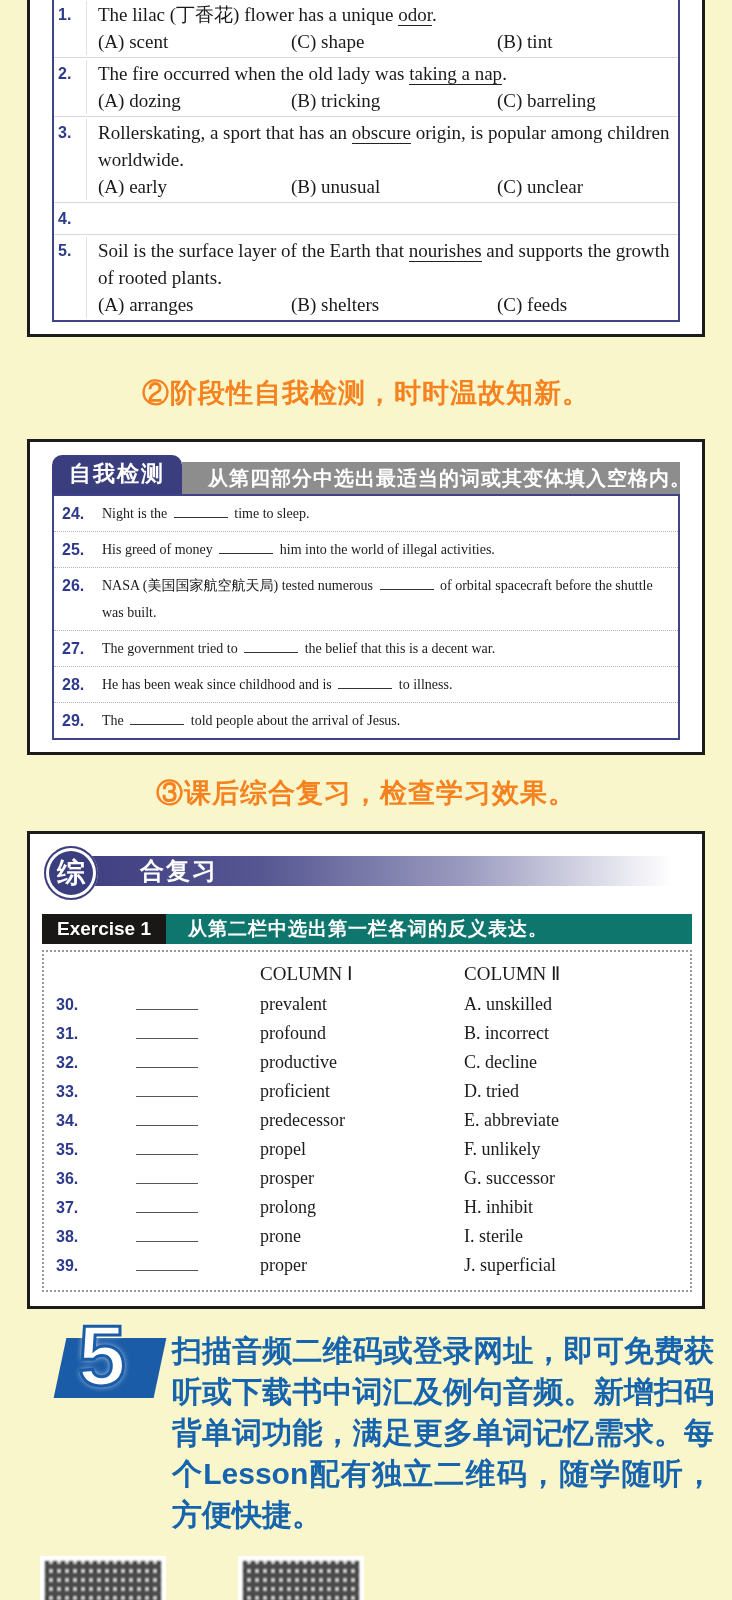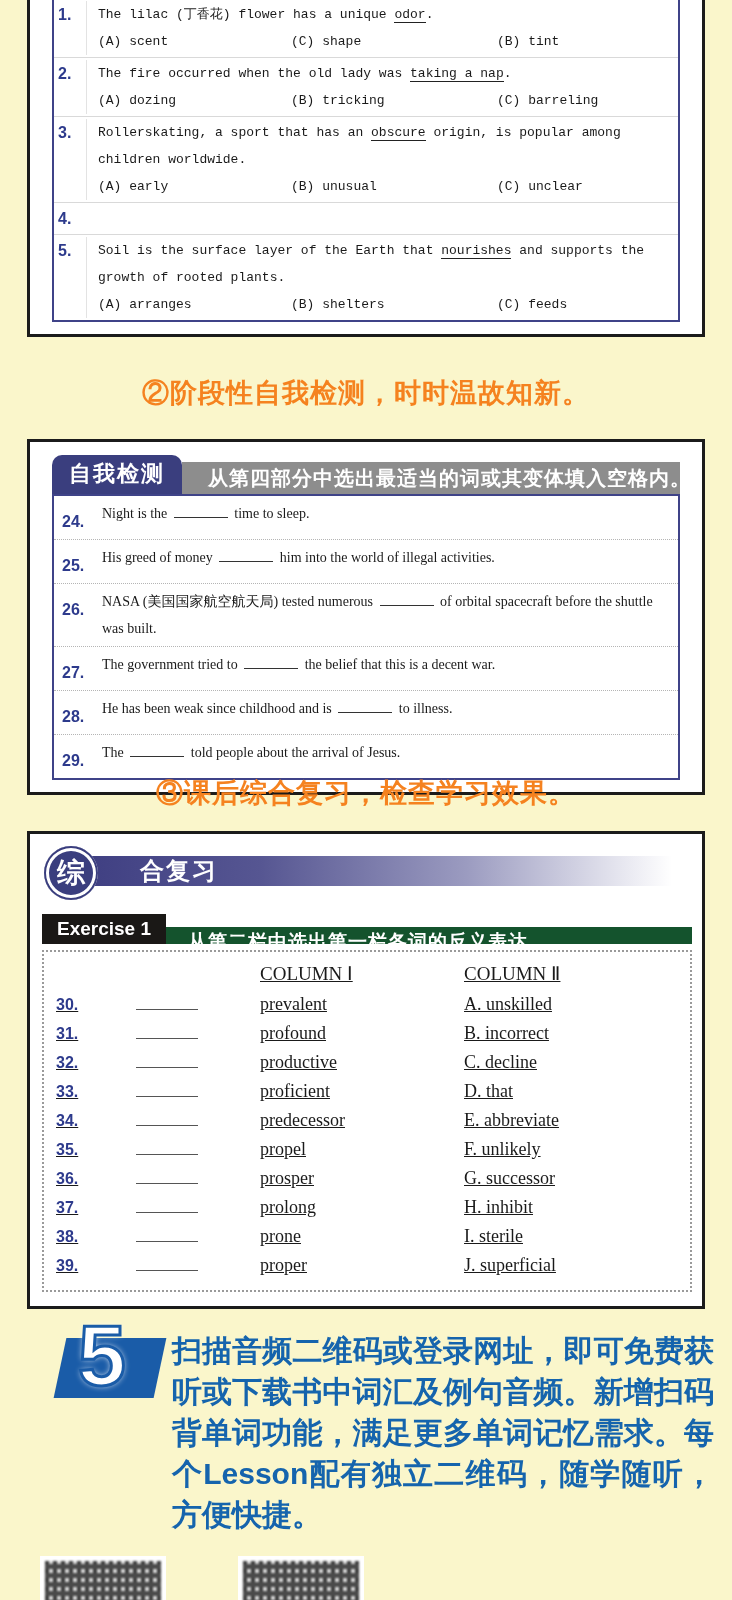--- a/index.html
+++ b/index.html
@@ -6,60 +6,60 @@
   .page{position:relative;width:732px;height:1600px;background:#FAF6CB;overflow:hidden;
         font-family:"Liberation Serif",serif;color:#1a1a1a;}
   .panel{position:absolute;left:27px;width:678px;background:#fff;border:3px solid #1b1b1b;box-sizing:border-box;}
   .inner{border:2px solid #3F4388;}
 
   
   #panel-quiz{top:-26px;padding:20px 22px 12px 22px;}
   .q{display:flex;padding:2px 0;}
   .q + .q{border-top:1px solid #d9d9d9;}
   .qnum{width:28px;padding-left:4px;font:bold 16px/27px "Liberation Sans",sans-serif;color:#2D3A8C;flex:none;}
-  .qbody{flex:1;padding-left:11px;border-left:1px solid #e3e3e3;font-size:13px;line-height:27px;font-family:Liberation Mono, monospace;}
+  .qbody{flex:1;padding-left:11px;border-left:1px solid #e3e3e3;font-size:19px;line-height:27px;}
   .choices{display:grid;grid-template-columns:172px 185px 1fr;gap:21px;}
   .u{border-bottom:1px solid #222;}
 
   
   .orange-heading{position:absolute;left:0;width:732px;text-align:center;
         font:bold 27px/30px "Liberation Sans",sans-serif;color:#F5821F;letter-spacing:1px;}
   #heading2{top:378px;}
   #heading3{top:778px;}
 
   
   #panel-check{top:439px;padding:12px 22px 12px 22px;}
   .check-head{display:flex;align-items:flex-end;height:40px;}
   .check-badge{background:#3A3E7E;color:#fff;font:bold 22px/26px "Liberation Sans",sans-serif;
         padding:6px 17px 7px;border-radius:10px 10px 0 0;letter-spacing:2px;position:relative;z-index:2;flex:none;}
   .check-graybar{flex:1;background:#8D8D8D;color:#fff;height:32px;
         font:bold 20px/32px "Liberation Sans",sans-serif;padding-left:26px;letter-spacing:1px;
         white-space:nowrap;overflow:hidden;}
   .ci{display:flex;padding:4px 0;}
   .ci + .ci{border-top:1px dotted #b5b5b5;}
-  .ci .num{width:40px;padding-left:8px;font:bold 16px/27px "Liberation Sans",sans-serif;color:#2D3A8C;flex:none;margin-top:8px;}
+  .ci .num{width:40px;padding-left:8px;font:bold 16px/27px "Liberation Sans",sans-serif;color:#2D3A8C;flex:none;}
   .ci .body{flex:1;font-size:14px;line-height:27px;padding-right:13px;}
   .blank{display:inline-block;width:54px;height:13px;border-bottom:1px solid #333;margin:0 3px;}
 
   
   #panel-review{top:831px;padding:12px 10px 14px 12px;}
   .review-head{position:relative;height:54px;}
   .review-circle{position:absolute;left:2px;top:0;width:54px;height:54px;border-radius:50%;
         background:#3A3E7E;box-shadow:inset 0 0 0 2px #3A3E7E,inset 0 0 0 5px #fff;
         color:#fff;font:bold 28px/54px "Liberation Sans",sans-serif;text-align:center;z-index:2;}
   .review-gradbar{position:absolute;left:42px;right:20px;top:10px;height:30px;box-sizing:border-box;
         background:linear-gradient(90deg,#3F3F82 0%,#565692 30%,#9b9bc0 65%,#fff 100%);
         color:#fff;font:bold 24px/30px "Liberation Sans",sans-serif;padding-left:56px;letter-spacing:2px;}
   .ex-row{display:flex;height:30px;margin-top:14px;border-radius:6px;}
   .ex-label{background:#1a1816;color:#fff;font:bold 19px/30px "Liberation Sans",sans-serif;padding:0 15px;flex:none;}
-  .ex-bar{flex:1;background:#14532d;color:#fff;font:bold 19px/30px "Liberation Sans",sans-serif;
-        padding-left:22px;letter-spacing:1px;white-space:nowrap;overflow:hidden;margin-top:13px;}
+  .ex-bar{flex:1;background:#0f766e;color:#fff;font:bold 19px/30px "Liberation Sans",sans-serif;
+        padding-left:22px;letter-spacing:1px;white-space:nowrap;overflow:hidden;}
   .table-frame{margin-top:6px;border:2px dotted #9a9a9a;padding:6px 0 10px 0;}
   .trow{display:grid;grid-template-columns:80px 124px 204px 1fr;padding:3px 0 3px 12px;
-        font-size:18px;line-height:23px;text-decoration:underline;}
+        font-size:18px;line-height:23px;}
   .trow .num{font:bold 16px/23px "Liberation Sans",sans-serif;color:#2D3A8C;}
   .thead-cell{font-size:19px;line-height:26px;}
   .blank2{display:inline-block;width:62px;height:15px;border-bottom:1px solid #555;}
 
   
   .feature{position:absolute;left:60px;top:1318px;width:650px;}
   .badge5{position:absolute;left:0;top:20px;width:100px;height:60px;background:#1A5CA8;transform:skewX(-12deg);}
   .num5{position:absolute;left:18px;top:-6px;font:bold 86px/1 "Liberation Sans",sans-serif;color:#fff;
         -webkit-text-stroke:3px #1A5CA8;text-shadow:0 0 6px rgba(255,255,255,.95);}
   .ftext{margin-left:112px;width:542px;padding-top:12px;font:bold 30px/41px "Liberation Sans",sans-serif;
@@ -207,21 +207,21 @@
       <div class="trow">
         <span class="num">32.</span>
         <span><span class="blank2"></span></span>
         <span>productive</span>
         <span>C. decline</span>
       </div>
       <div class="trow">
         <span class="num">33.</span>
         <span><span class="blank2"></span></span>
         <span>proficient</span>
-        <span>D. that</span>
+        <span>D. tried</span>
       </div>
       <div class="trow">
         <span class="num">34.</span>
         <span><span class="blank2"></span></span>
         <span>predecessor</span>
         <span>E. abbreviate</span>
       </div>
       <div class="trow">
         <span class="num">35.</span>
         <span><span class="blank2"></span></span>

